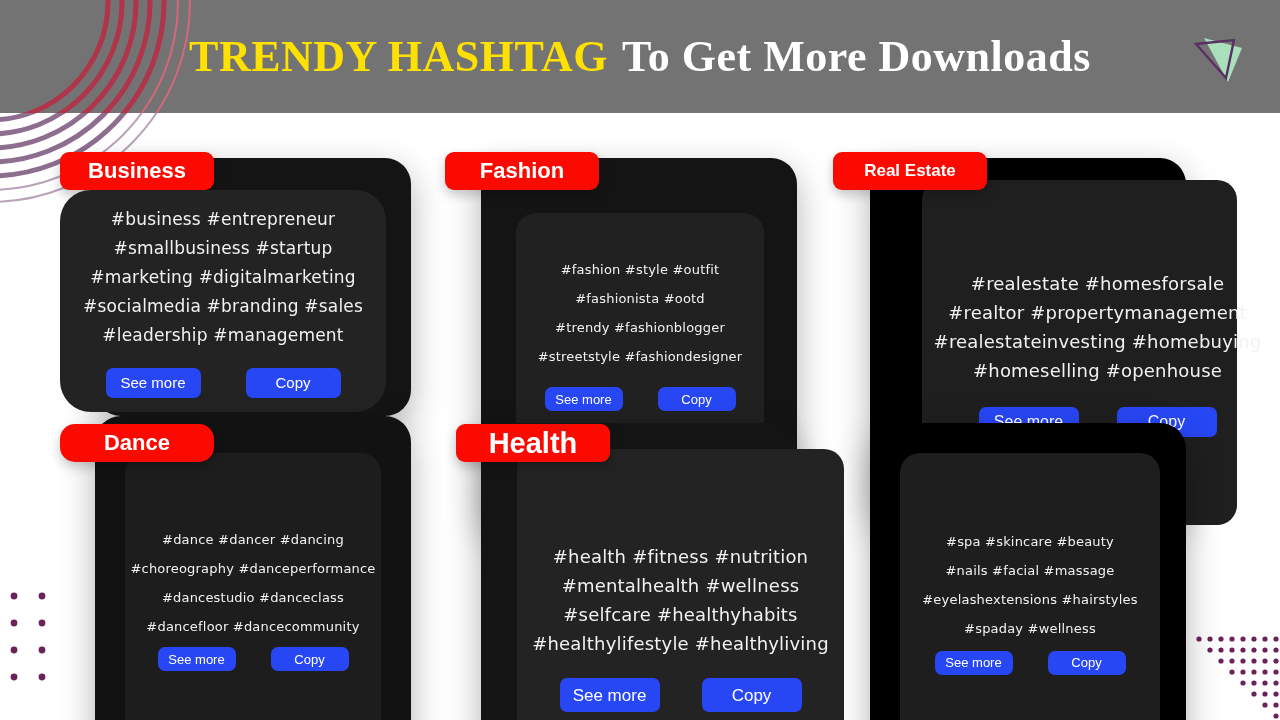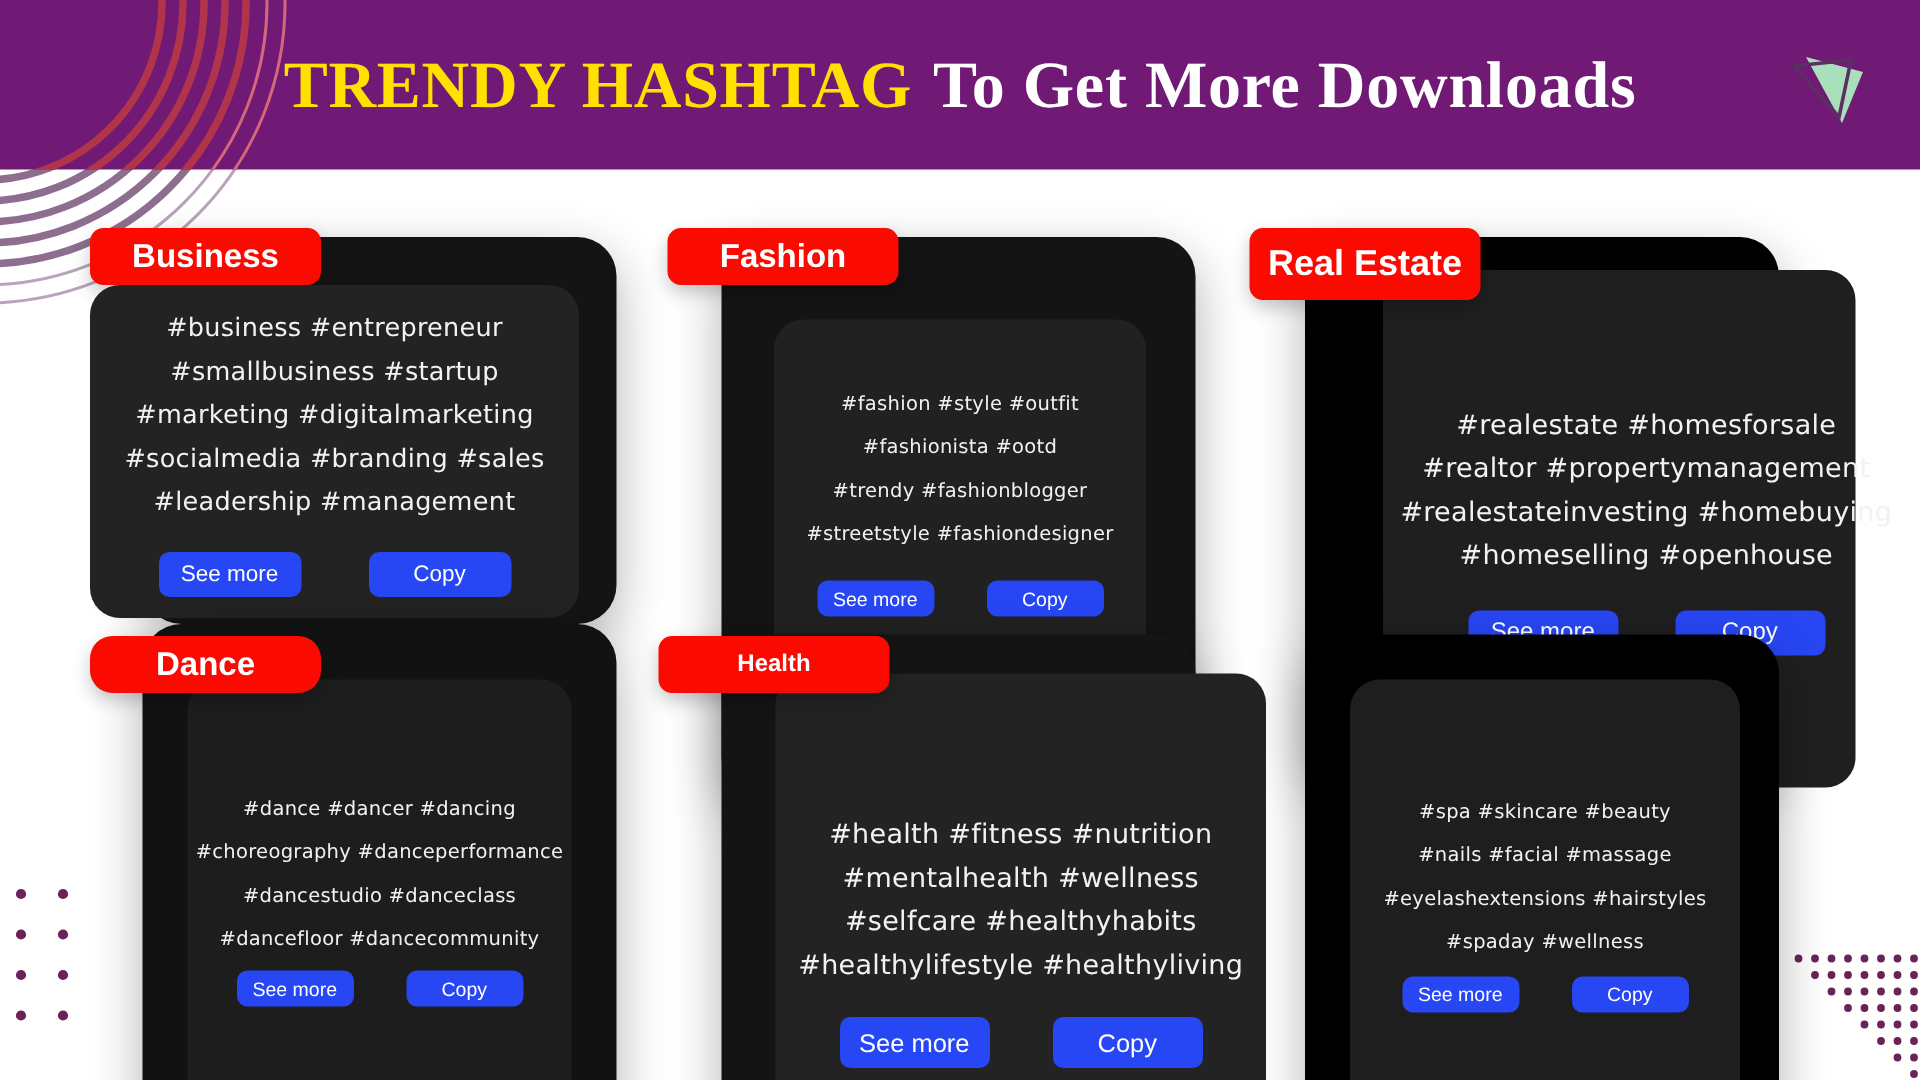--- a/index.html
+++ b/index.html
@@ -15,21 +15,21 @@
     background: #ffffff;
     position: relative;
   }
 
   
   .header {
     position: absolute;
     left: 0; top: 0;
     width: 1280px;
     height: 113px;
-    background: #701a75;
+    background: #737373;
     overflow: hidden;
     z-index: 5;
   }
 
   .header-arcs {
     position: absolute;
     left: -70px;
     top: -58px;
     width: 320px;
     height: 300px;
@@ -162,42 +162,42 @@
     display: flex;
     align-items: center;
     justify-content: center;
     white-space: nowrap;
     box-shadow: 0 5px 12px rgba(0,0,0,0.22);
     z-index: 30;
   }
 
   
   #card-business { left: 95px; top: 45px; width: 316px; height: 258px; background: #141414; }
-  #panel-business { left: 60px; top: 77px; width: 326px; height: 222px; background: #232323; }
+  #panel-business { left: 60px; top: 77px; width: 326px; height: 222px; background: #232323; border-radius: 31px; }
   #badge-business { left: 60px; top: 39px; width: 154px; height: 38px; font-size: 22px; }
 
   
   #card-dance { left: 95px; top: 303px; width: 316px; height: 365px; background: #121212; }
   #panel-dance { left: 125px; top: 340px; width: 256px; height: 290px; background: #1d1d1d; }
   #badge-dance { left: 60px; top: 311px; width: 154px; height: 38px; font-size: 22px; }
 
   
   #card-fashion { left: 481px; top: 45px; width: 316px; height: 372px; background: #141414; }
   #panel-fashion { left: 516px; top: 100px; width: 248px; height: 240px; background: #212121; }
   #badge-fashion { left: 445px; top: 39px; width: 154px; height: 38px; font-size: 22px; }
 
   
   #card-health { left: 481px; top: 310px; width: 316px; height: 358px; background: #141414; }
   #panel-health { left: 517px; top: 336px; width: 327px; height: 356px; background: #232323; }
-  #badge-health { left: 439px; top: 311px; width: 154px; height: 38px; font-size: 16px; }
+  #badge-health { left: 456px; top: 311px; width: 154px; height: 38px; font-size: 29px; }
 
   
   #card-realestate { left: 870px; top: 45px; width: 316px; height: 362px; background: #000000; }
   #panel-realestate { left: 922px; top: 67px; width: 315px; height: 345px; background: #1f1f1f; }
-  #badge-realestate { left: 833px; top: 39px; width: 154px; height: 48px; font-size: 24px; }
+  #badge-realestate { left: 833px; top: 39px; width: 154px; height: 38px; font-size: 17px; }
 
   
   #card-spa { left: 870px; top: 310px; width: 316px; height: 358px; background: #000000; }
   #panel-spa { left: 900px; top: 340px; width: 260px; height: 295px; background: #1e1e1e; }
   #badge-spa { left: 833px; top: 311px; width: 154px; height: 38px; font-size: 22px; }
 
   
   #card-business, #badge-business { z-index: 10; }
   #panel-business { z-index: 12; }
   #card-dance { z-index: 14; }

